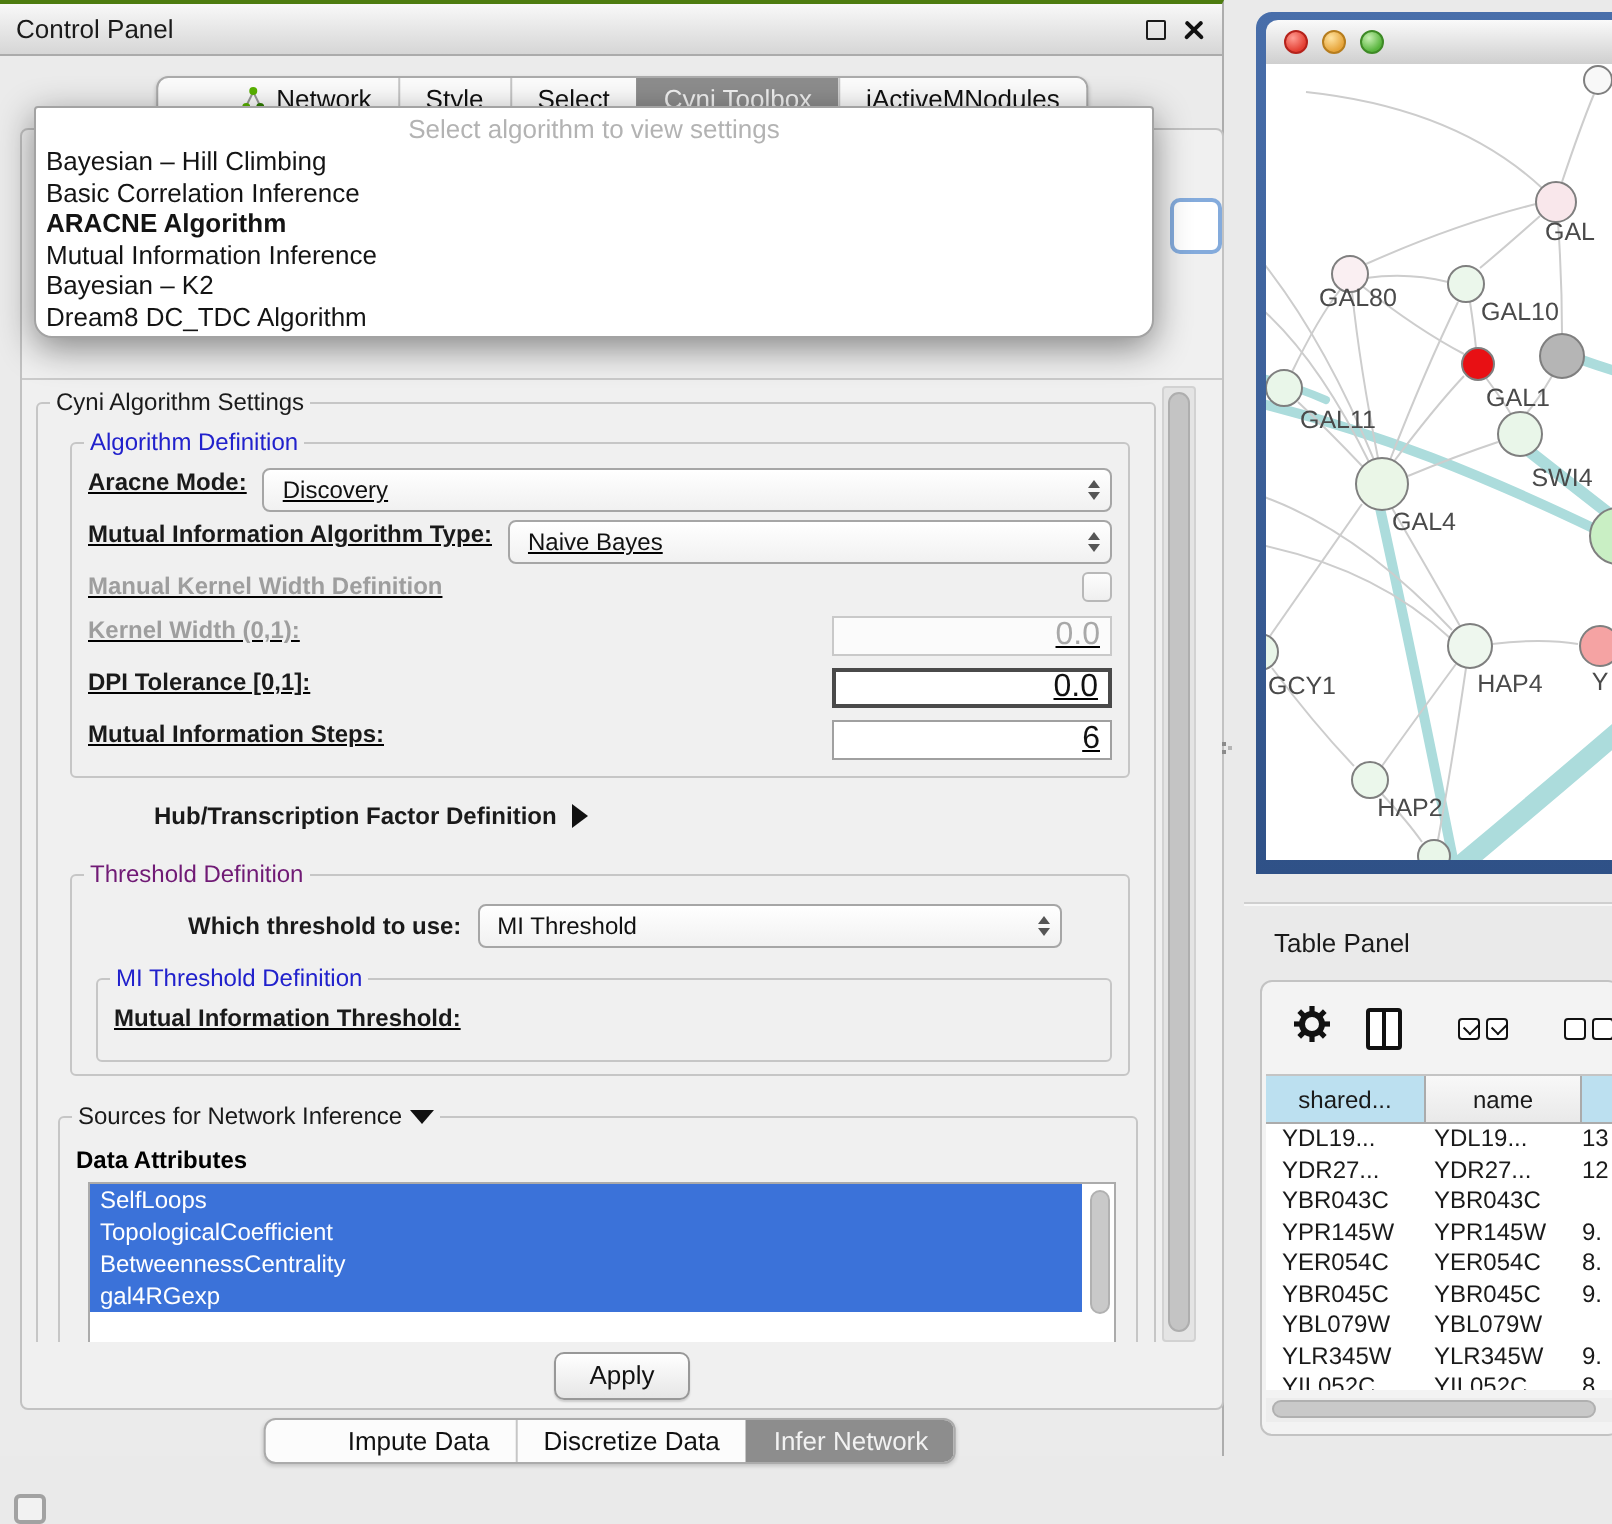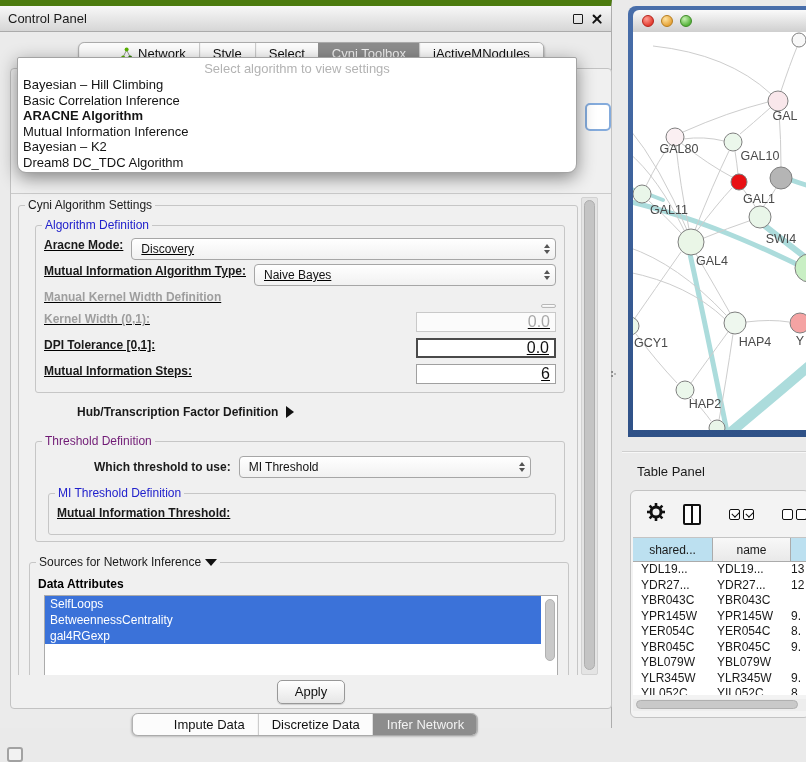--- a/index.html
+++ b/index.html
@@ -2,21 +2,21 @@
 <html><head>
 <meta charset="utf-8">
 <style>
   * { box-sizing: border-box; margin: 0; padding: 0; }
   html,body { width:806px; height:762px; }
   body { font-family:"Liberation Sans","DejaVu Sans",sans-serif; background:#EAEAEA; overflow:hidden; }
   #root { position:relative; width:806px; height:762px; overflow:hidden; }
 
   
   .cp-window { position:absolute; left:0; top:6; width:612px; height:728px;
-    background:#EBEBEB; border-top:6px solid #4d7c0f; border-right:1px solid #ADADAD; }
+    background:#EBEBEB; border-top:2px solid #4d7c0f; border-right:1px solid #ADADAD; }
   .cp-titlebar { position:absolute; left:0; top:0; width:100%; height:26px;
     background:linear-gradient(#F8F8F8,#D6D6D6); border-bottom:1px solid #ABABAB;
     display:flex; align-items:center; padding:0 8px; font-size:13px; color:#1A1A1A; }
   .cp-title { flex:0 0 auto; }
   .tb-icons { margin-left:auto; display:flex; align-items:center; gap:8px; }
   .float-box { width:10px; height:10px; border:1.7px solid #1A1A1A; border-radius:1px; }
   .close-x { position:relative; width:12px; height:12px; }
   .close-x i { position:absolute; left:0; top:5px; width:12px; height:2.4px; background:#111; border-radius:1px; }
   .close-x i:first-child { transform:rotate(45deg); }
   .close-x i:last-child { transform:rotate(-45deg); }
@@ -217,21 +217,21 @@
             <div class="frow">
               <span class="flabel">Mutual Information Algorithm Type:</span>
               <div class="combo grow">
                 <span>Naive Bayes</span>
                 <span class="spinners">
                     <i class="tri-up"></i>
                     <i class="tri-dn"></i>
                   </span>
               </div>
             </div>
-            <div class="frow" style="height:18px;flex-direction:column;">
+            <div class="frow" style="height:18px;">
               <span class="flabel dim">Manual Kernel Width Definition</span>
               <span class="checkbox"></span>
             </div>
             <div class="frow">
               <span class="flabel dim">Kernel Width (0,1):</span>
               <input class="tfield dim" value="0.0" style="">
             </div>
             <div class="frow">
               <span class="flabel">DPI Tolerance [0,1]:</span>
               <input class="tfield dark" value="0.0" style="">
@@ -266,20 +266,21 @@
               </div>
             </fieldset>
           </fieldset>
 
           <fieldset class="fs-sources">
             <legend><span>Sources for Network Inference</span><span class="tri-down-sm"></span></legend>
             <div class="data-attrs">Data Attributes</div>
             <div class="listbox">
               <div id="attr-list">
                   <div class="attr-item">SelfLoops</div>
+                  <div class="attr-item">TopologicalCoefficient</div>
                   <div class="attr-item">BetweennessCentrality</div>
                   <div class="attr-item">gal4RGexp</div>
                 </div>
               <div class="vthumb"></div>
 
             </div>
           </fieldset>
         </fieldset>
       </div>
 

